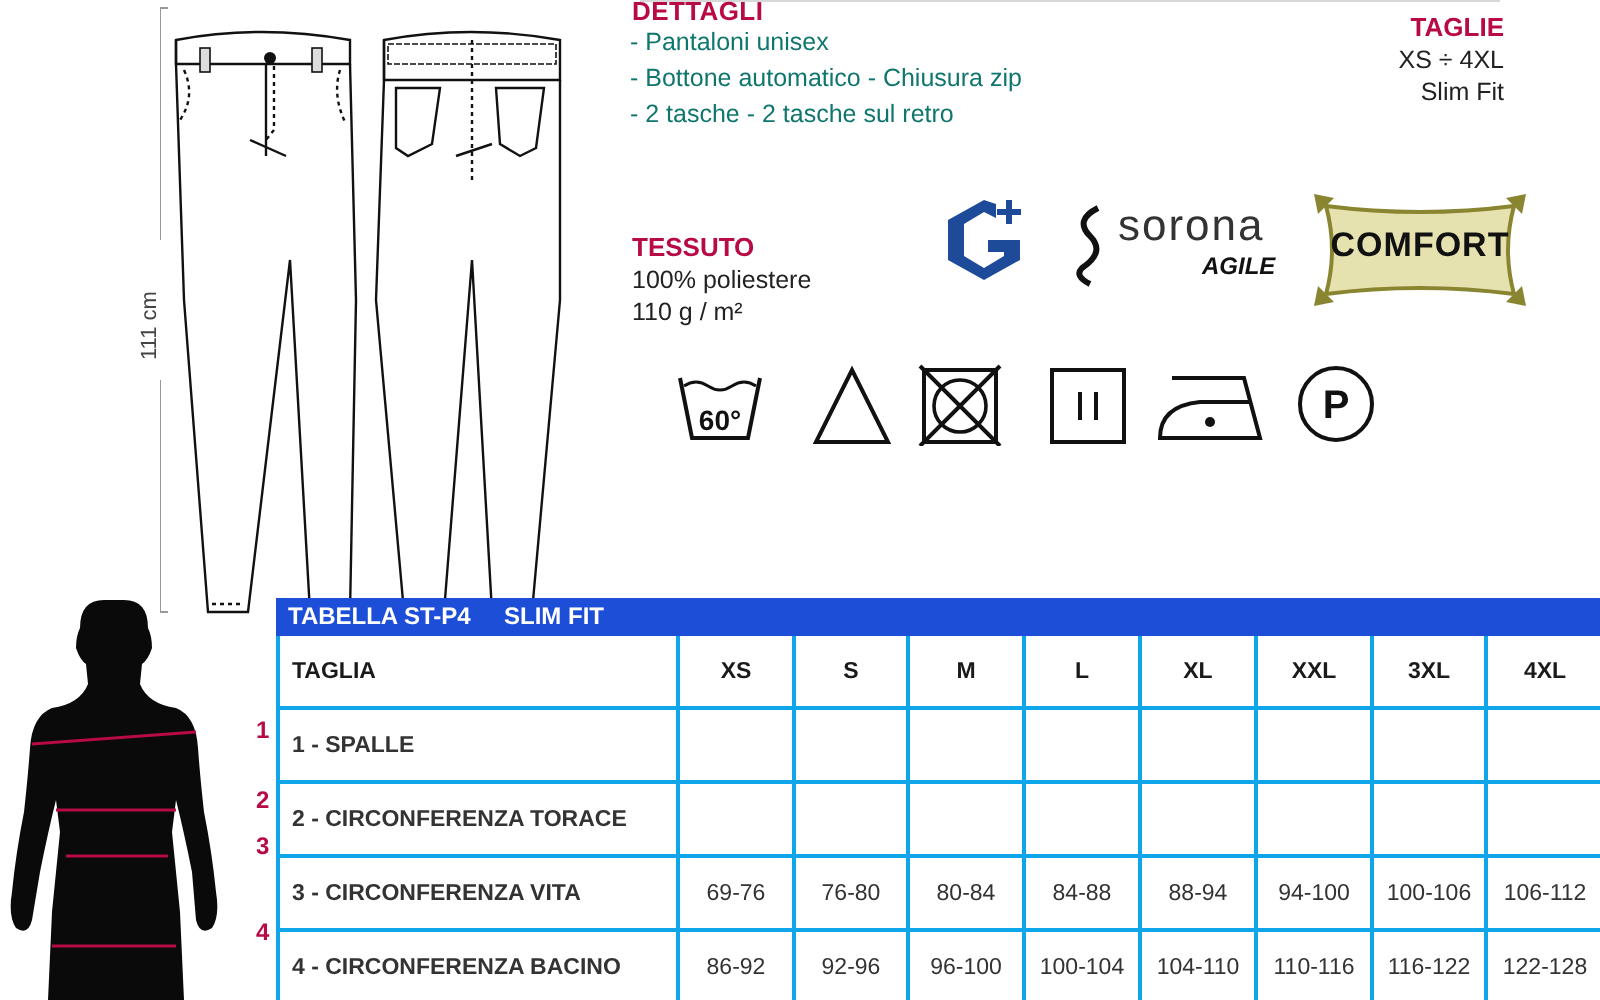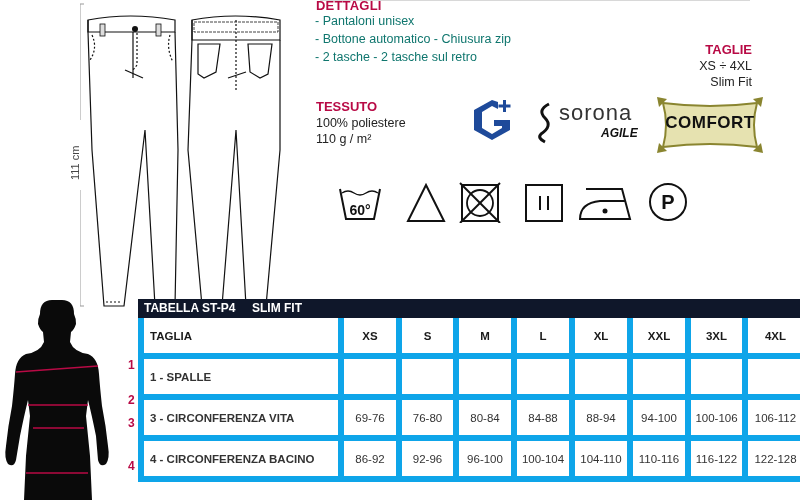--- a/index.html
+++ b/index.html
@@ -6,47 +6,47 @@
   body { width:800px; height:500px; position:relative; overflow:hidden; background:#ffffff;
          font-family:"Liberation Sans", sans-serif; color:#1a1a1a; }
   .abs { position:absolute; }
   .accent { color:#b80a45; font-weight:bold; }
   .topline { left:320px; top:0; width:430px; height:1px; background:#d8d8d8; }
 
   
   .det-title { left:316px; top:-2px; font-size:13px; letter-spacing:0.2px; }
   .det-list { left:315px; top:12px; font-size:12.5px; line-height:18px; color:#0f766e; margin:0; padding:0; list-style:none; }
   .taglie { right:48px; top:6px; text-align:right; font-size:12.5px; line-height:16px; color:#222; }
-  .taglie .accent { font-size:13px;margin-top:36px; }
-
-  .tess { left:316px; top:99px; font-size:12.5px; line-height:16px; color:#222; }
+  .taglie .accent { font-size:13px; }
+
+  .tess { left:316px; top:116px; font-size:12.5px; line-height:16px; color:#222; }
   .tess .accent { font-size:13px; }
 
   
   .logo-g { left:470px; top:98px; width:44px; height:44px; }
   .logo-sorona { left:533px; top:98px; width:120px; height:50px;text-align:center; }
   .logo-comfort { left:655px; top:95px; width:110px; height:60px; }
 
   
   .care { top:181px; height:42px; }
   .care svg { display:block; }
 
   
   .pants { left:80px; top:0; width:220px; height:320px; }
 
   
   .body { left:0; top:296px; width:120px; height:204px; }
   .body-num { font-size:12px; font-weight:bold; color:#b80a45; left:128px; }
 
   
-  .tbl-head { left:138px; top:299px; width:662px; height:19px; background:#0f172a; color:#fff;
+  .tbl-head { left:138px; top:299px; width:662px; height:19px; background:#1d4ed8; color:#fff;
               font-size:12px; font-weight:bold; line-height:19px; }
   .tbl-head span { position:absolute; top:0; }
   table.size { position:absolute; left:138px; top:318px; width:662px; border-collapse:collapse; table-layout:fixed; }
-  table.size td, table.size th { border:6px solid #0ea5e9; height:35px; padding:0; font-size:11.5px; }
+  table.size td, table.size th { border:2px solid #0ea5e9; height:35px; padding:0; font-size:11.5px; }
   table.size tr:first-child td, table.size tr:first-child th { border-top:none; }
   table.size th { font-weight:bold; text-align:center; }
   table.size th.lbl, table.size td.lbl { text-align:left; padding-left:6px; font-weight:bold; font-size:11.5px; }
   table.size td { text-align:center; color:#333; }
   table.size td:last-child, table.size th:last-child { border-right:none;margin-top:41px; }
 </style>
 </head>
 <body>
 
 <div class="abs topline"></div>
@@ -215,20 +215,31 @@
     <td></td>
     <td></td>
     <td></td>
     <td></td>
     <td></td>
     <td></td>
     <td></td>
     <td></td>
   </tr>
   <tr>
+    <td class="lbl">2 - CIRCONFERENZA TORACE</td>
+    <td></td>
+    <td></td>
+    <td></td>
+    <td></td>
+    <td></td>
+    <td></td>
+    <td></td>
+    <td></td>
+  </tr>
+  <tr>
     <td class="lbl">3 - CIRCONFERENZA VITA</td>
     <td>69-76</td>
     <td>76-80</td>
     <td>80-84</td>
     <td>84-88</td>
     <td>88-94</td>
     <td>94-100</td>
     <td>100-106</td>
     <td>106-112</td>
   </tr>

